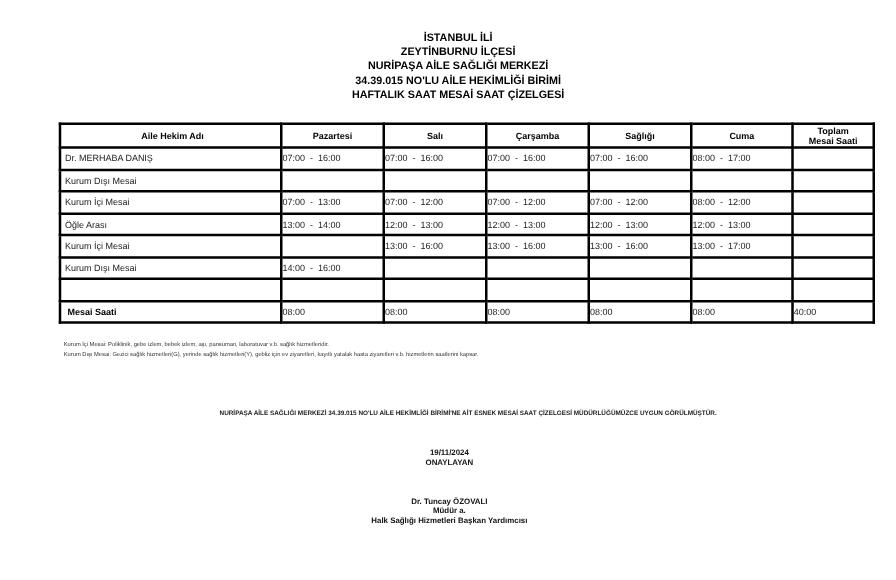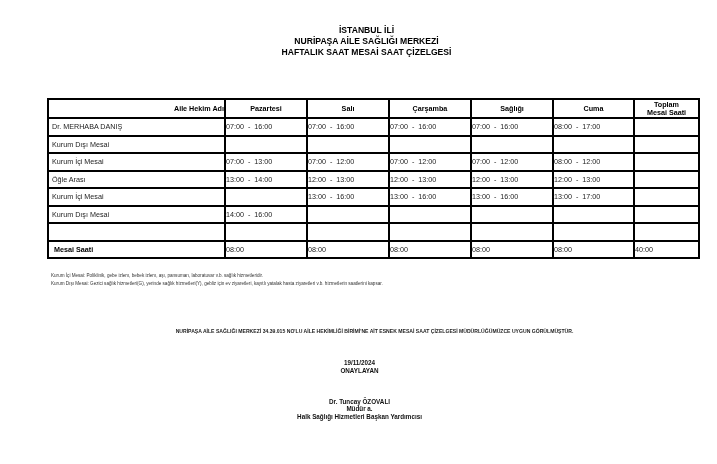--- a/index.html
+++ b/index.html
@@ -15,21 +15,21 @@
   table.schedule {
     position: absolute; left: 47px; top: 98px;
     border-collapse: collapse; table-layout: fixed;
     width: 651px;
   }
   table.schedule td, table.schedule th {
     border: 2px solid #000; padding: 0; font-size: 7.2px;
     height: 15.5px; vertical-align: middle; color: #222;
   }
   table.schedule th { font-weight: bold; color: #000; height: 17px; }
-  table.schedule th.name-h { text-align: right; padding-left: 3px; }
+  table.schedule th.name-h { text-align: center; padding-left: 3px; }
   table.schedule th.total-h { line-height: 8px; }
   table.schedule td.label { text-align: left; padding-left: 3px; }
   table.schedule td.cell { }
   table.schedule tr.total td.label { font-weight: bold; color: #000; padding-left: 5px; }
   .notes {
     position: absolute; left: 51px; top: 272px; font-size: 4.6px; line-height: 8px; color: #333;
   }
   .approval-line {
     position: absolute; left: 0; top: 328px; width: 717px; text-align: center;
     font-size: 5.1px; font-weight: bold; color: #222;
@@ -40,21 +40,23 @@
     font-size: 6.3px; font-weight: bold; line-height: 7.8px; color: #111;
   }
   .sign-block .gap { height: 23px; }
   .sign-block div { margin-left: 2px; }
 </style>
 </head>
 <body>
 
 <div class="title-block">
   <div>İSTANBUL İLİ</div>
+  <div>ZEYTİNBURNU İLÇESİ</div>
   <div>NURİPAŞA AİLE SAĞLIĞI MERKEZİ</div>
+  <div>34.39.015 NO'LU AİLE HEKİMLİĞİ BİRİMİ</div>
   <div>HAFTALIK SAAT MESAİ SAAT ÇİZELGESİ</div>
 </div>
 
 <table class="schedule">
   <colgroup>
     <col style="width:177px">
       <col style="width:82px">
       <col style="width:82px">
       <col style="width:82px">
       <col style="width:82px">

